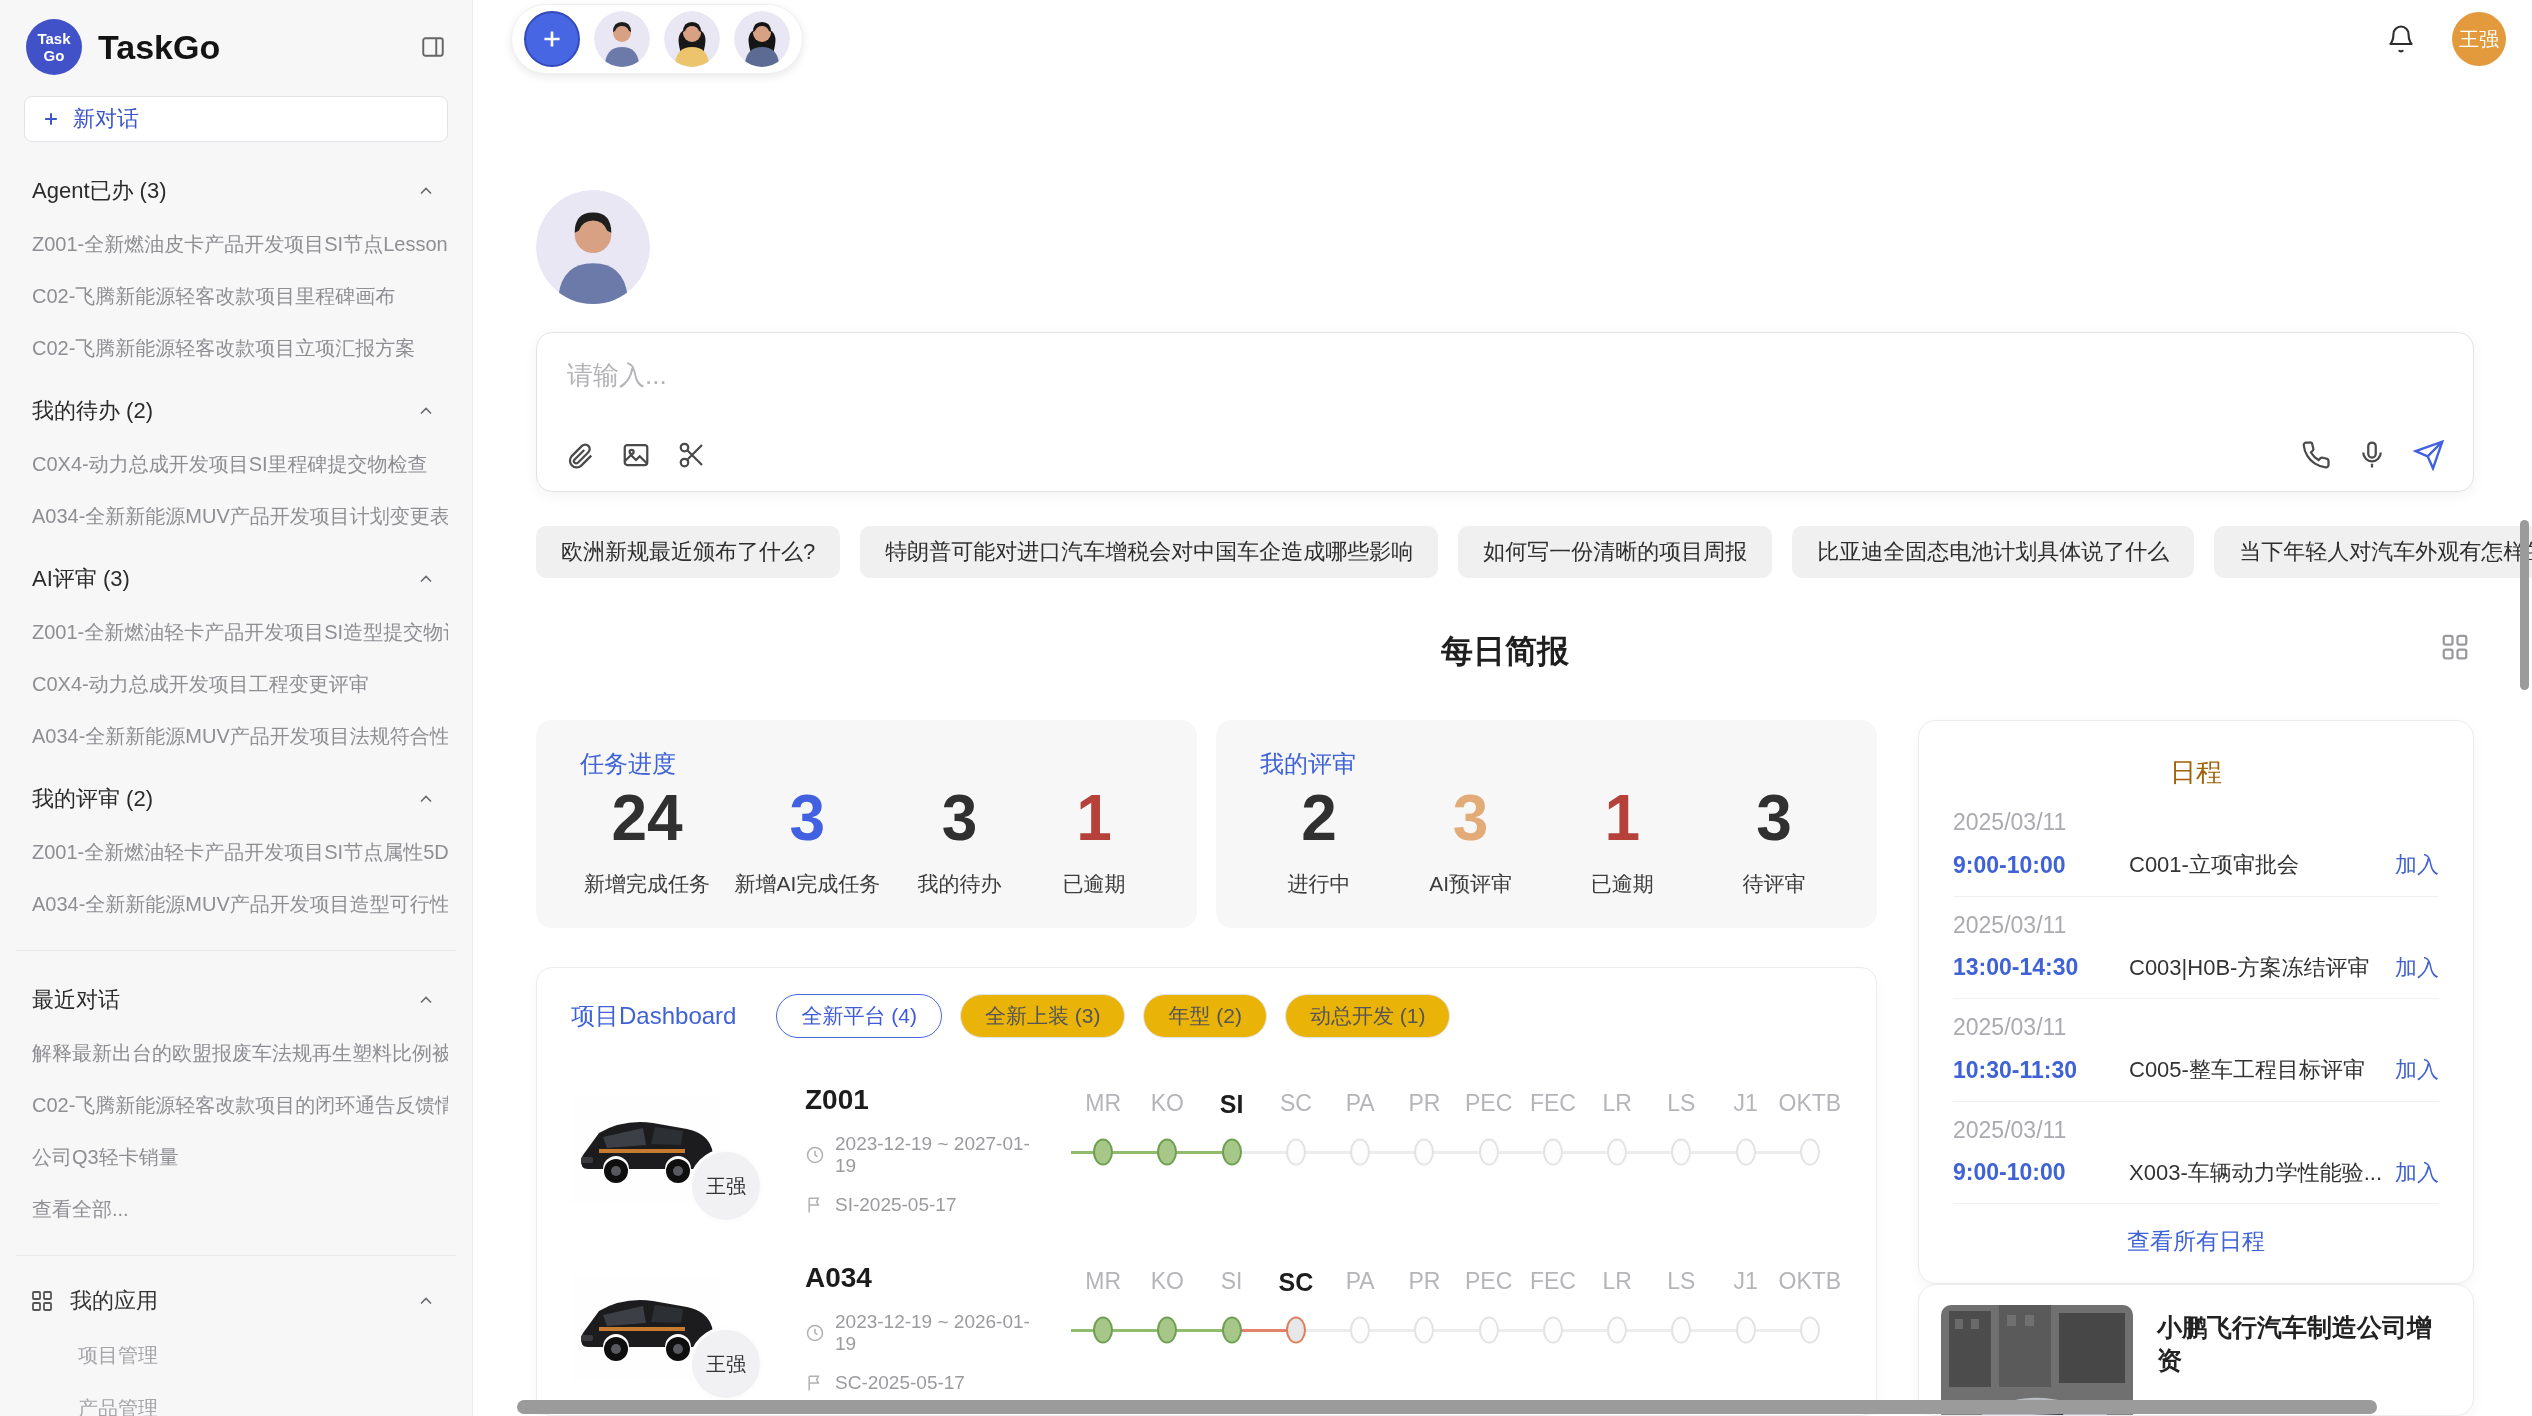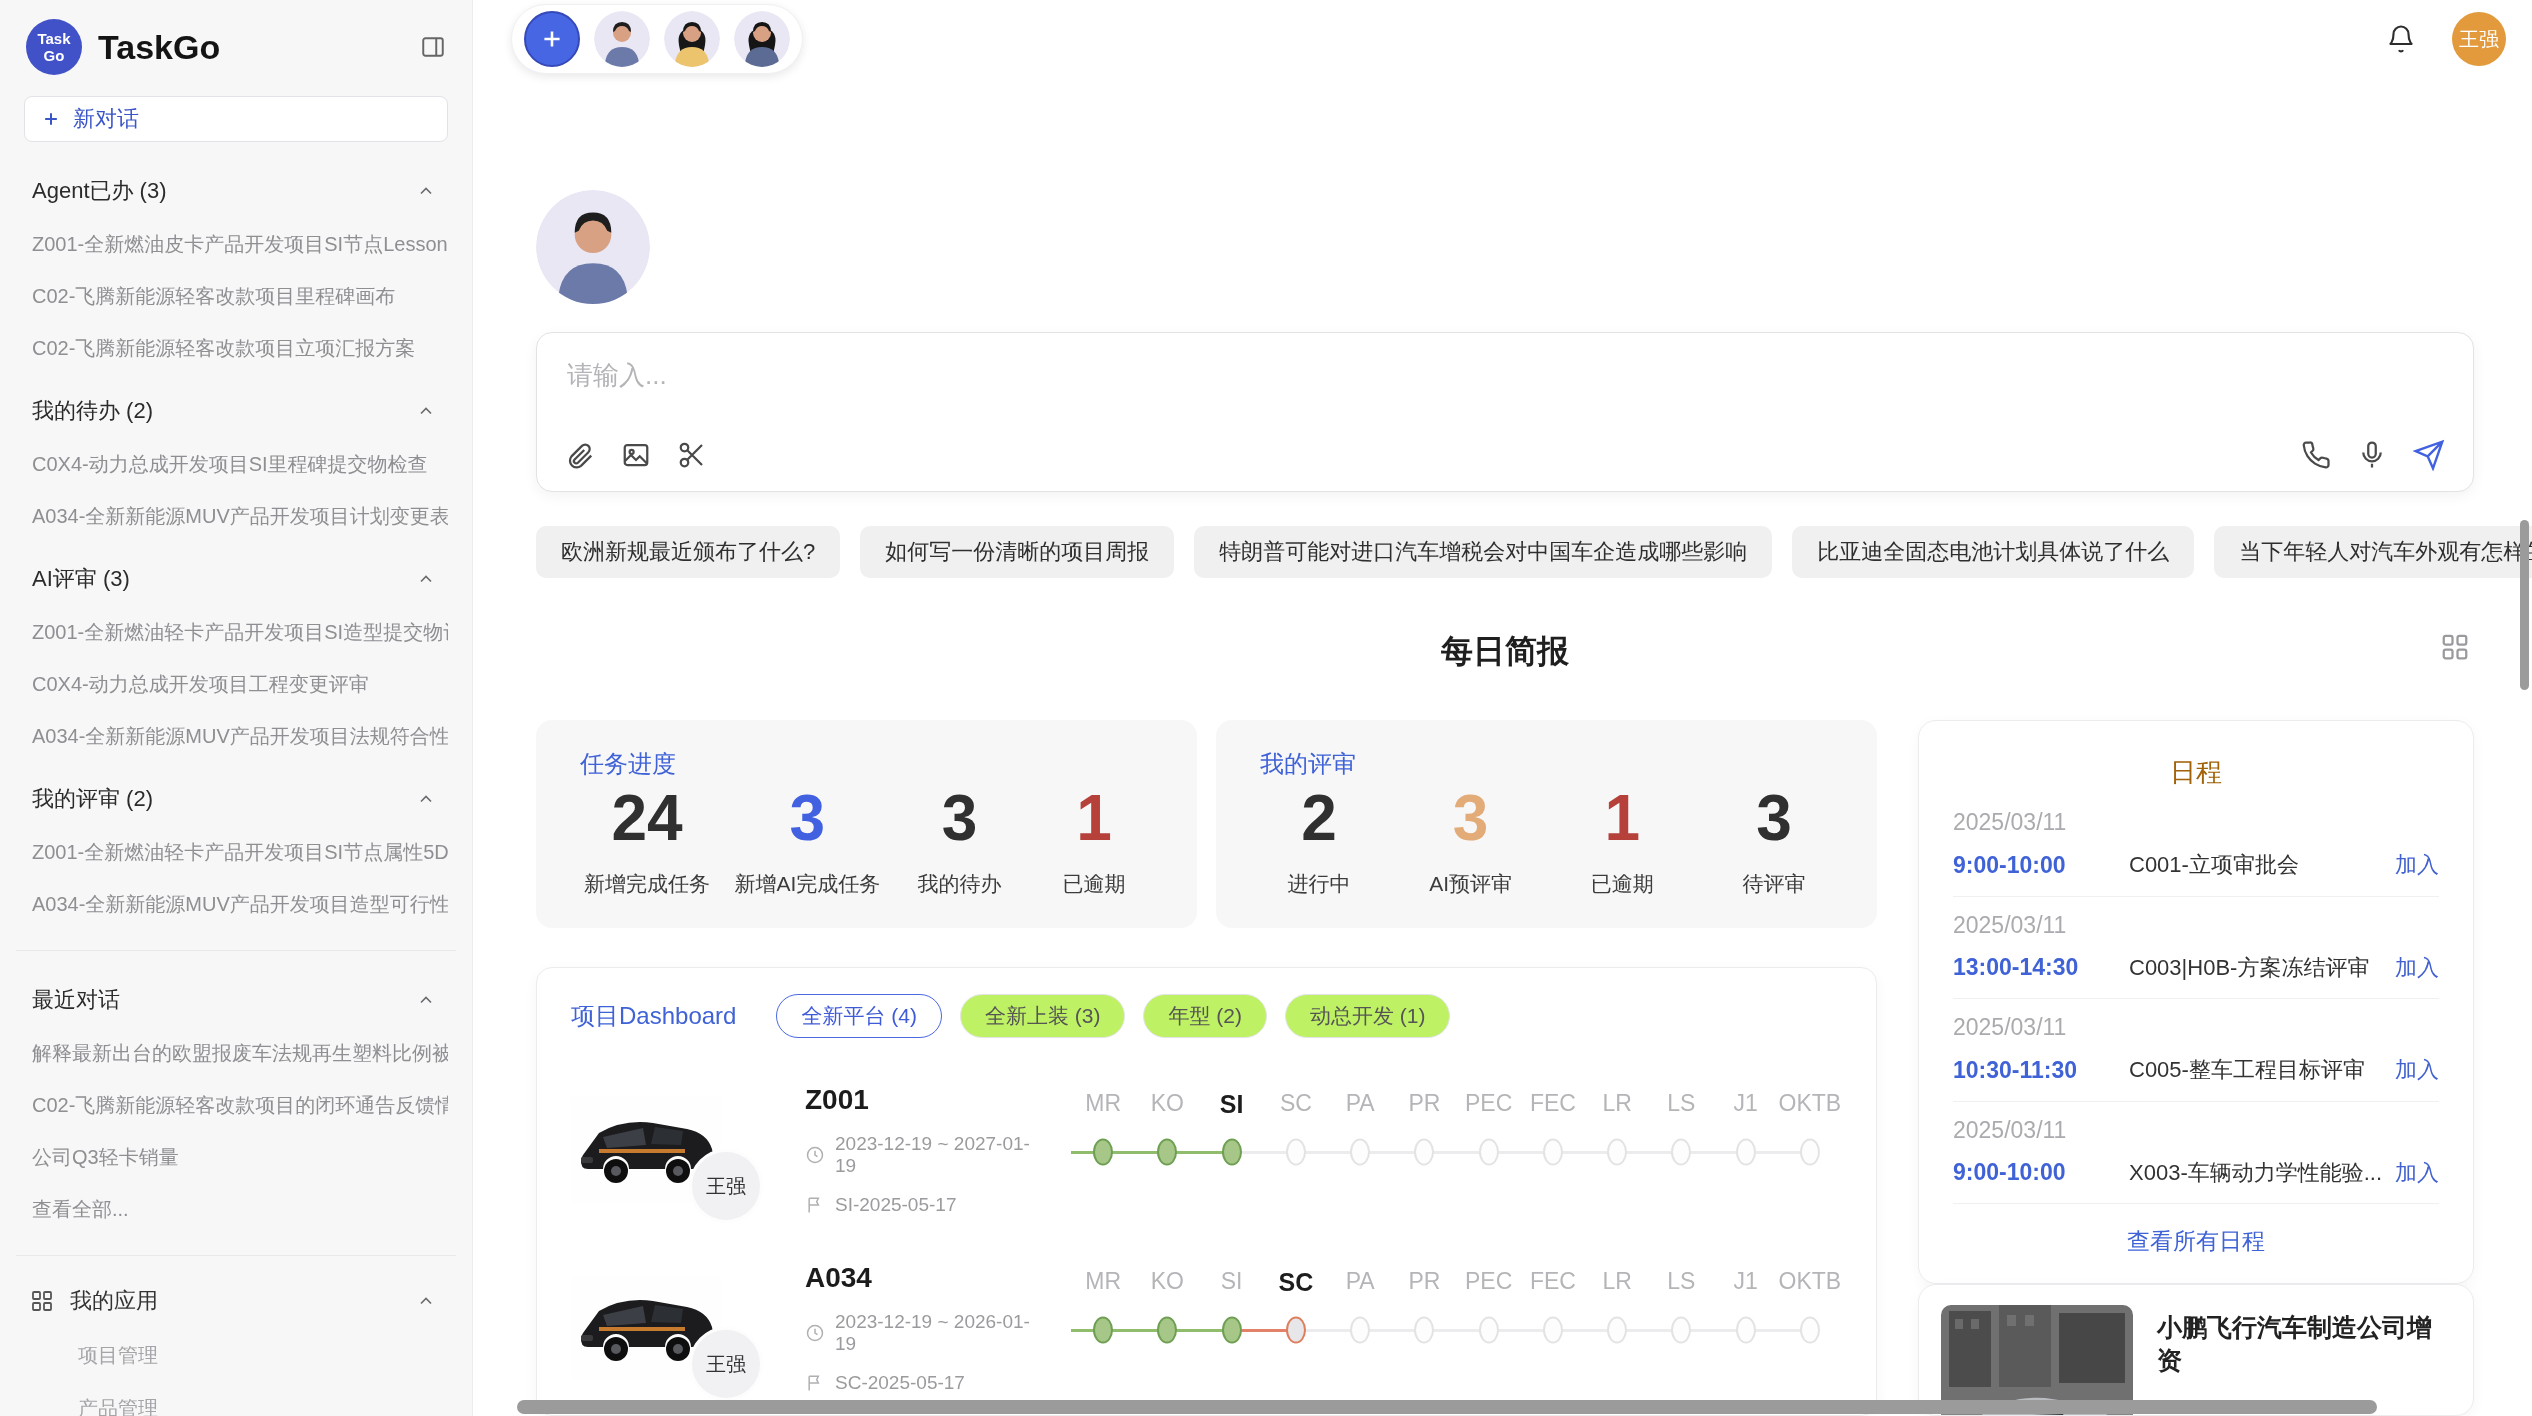--- a/index.html
+++ b/index.html
@@ -73,21 +73,21 @@
   .stat-num{font-size:64px;font-weight:600;line-height:1;}
   .num-dark{color:#303030;} .num-blue{color:#4161e0;} .num-red{color:#b5413a;} .num-tan{color:#e2ab77;}
   .stat-label{font-size:21px;color:#3c3c3c;}
 
   .dash-card{margin-top:39px;background:#fff;border:1px solid #ececef;border-radius:16px;
              box-shadow:0 4px 14px rgba(0,0,0,.04);padding:26px 34px;flex:1;min-height:0;overflow:hidden;}
   .dash-head{display:flex;align-items:center;gap:40px;}
   .dash-title{font-size:24px;color:#3f62d6;}
   .dash-filters{display:flex;gap:18px;}
   .filter-chip{height:44px;border-radius:22px;padding:0 24px;display:flex;align-items:center;font-size:21px;
-               border:1px solid #e3e3e6;background:#bef264;color:#555;cursor:pointer;white-space:nowrap;}
+               border:1px solid #e3e3e6;background:#eab308;color:#555;cursor:pointer;white-space:nowrap;}
   .filter-chip.active{background:#fff;border-color:#4a69e2;color:#3f5bd8;}
 
   .proj-row{display:flex;align-items:center;margin-top:46px;}
   .proj-img-wrap{position:relative;width:150px;height:106px;flex:none;}
   .proj-img{width:150px;height:106px;border-radius:10px;overflow:hidden;}
   .owner-badge{position:absolute;right:-42px;bottom:-20px;width:74px;height:74px;border-radius:50%;background:#f1f1f3;
                border:3px solid #fdfdfd;display:flex;align-items:center;justify-content:center;font-size:20px;color:#333;}
   .proj-info{margin-left:84px;width:238px;flex:none;}
   .proj-code{font-size:28px;font-weight:700;color:#1c1c1c;}
   .proj-meta{display:flex;align-items:center;gap:10px;margin-top:17px;font-size:19px;color:#9b9b9f;}
@@ -338,22 +338,22 @@
               <svg width="32" height="32" viewBox="0 0 24 24" fill="none" stroke="currentColor" stroke-width="1.8">
                   <path d="M22 2L11 13M22 2L15 22l-4-9-9-4z"></path>
                 </svg>
             </span>
           </div>
         </div>
       </div>
 
       <div class="chips" id="chips-row">
           <div class="chip">欧洲新规最近颁布了什么?</div>
+          <div class="chip">特朗普可能对进口汽车增税会对中国车企造成哪些影响</div>
           <div class="chip">如何写一份清晰的项目周报</div>
-          <div class="chip">特朗普可能对进口汽车增税会对中国车企造成哪些影响</div>
           <div class="chip">比亚迪全固态电池计划具体说了什么</div>
           <div class="chip">当下年轻人对汽车外观有怎样的喜好趋势</div>
         </div>
 
       <div class="briefing-head">
         <span class="briefing-title">每日简报</span>
         <span class="icon briefing-grid">
           <svg width="30" height="30" viewBox="0 0 24 24" fill="none" stroke="currentColor" stroke-width="1.8">
               <rect x="3" y="3" width="7" height="7" rx="1.5"></rect>
               <rect x="14" y="3" width="7" height="7" rx="1.5"></rect>

